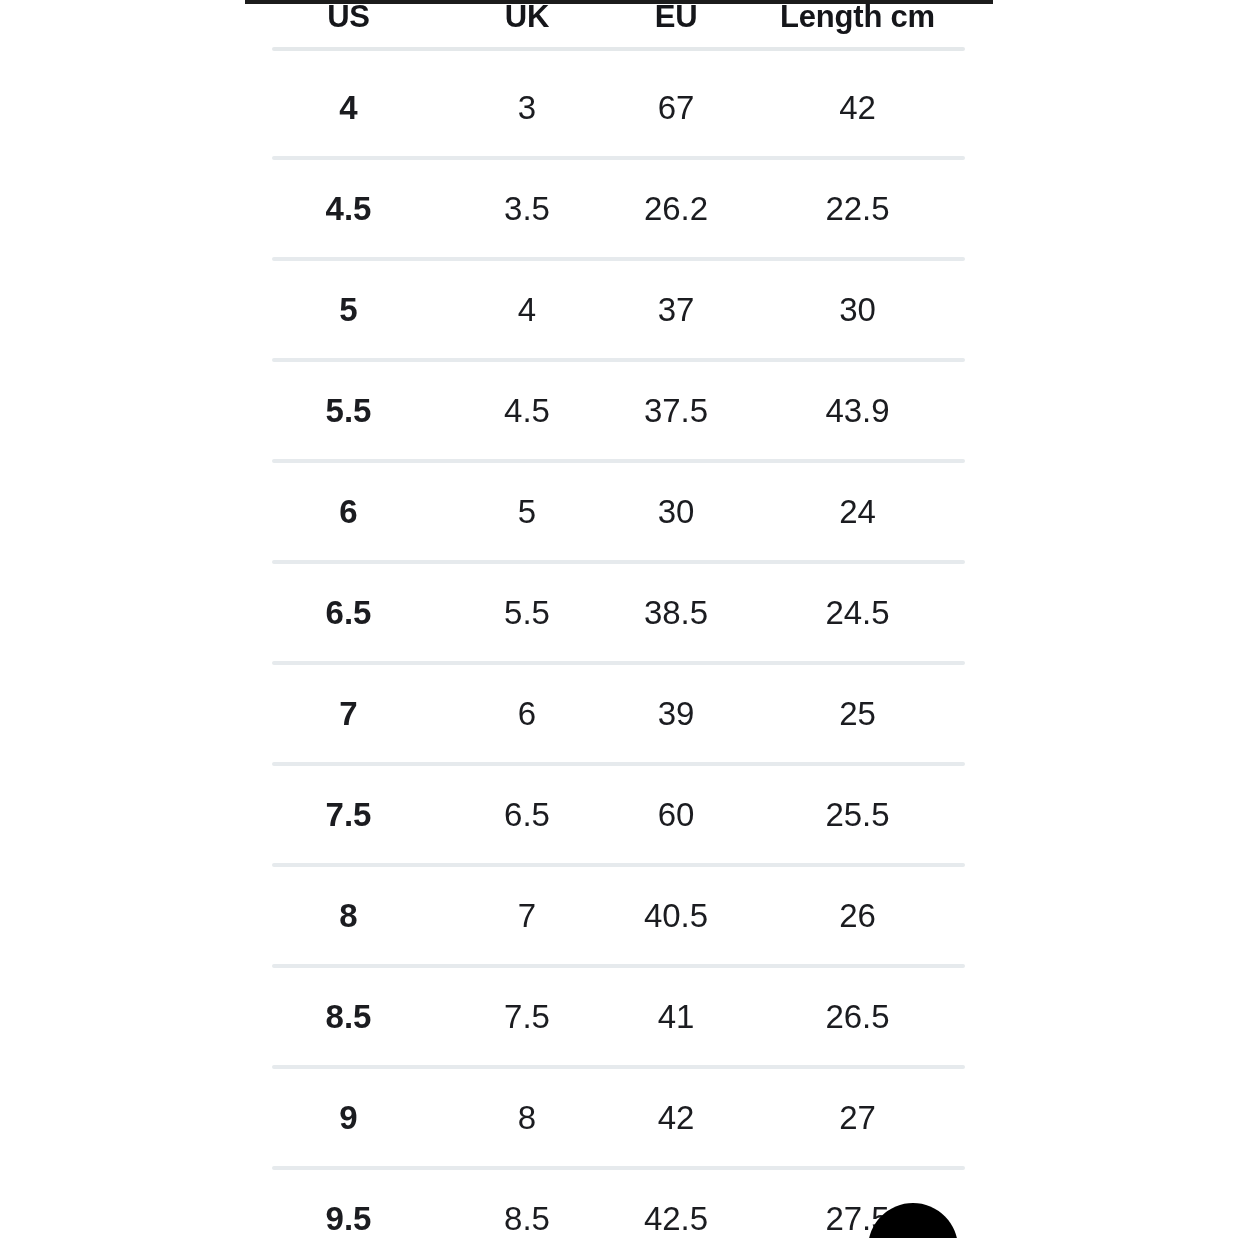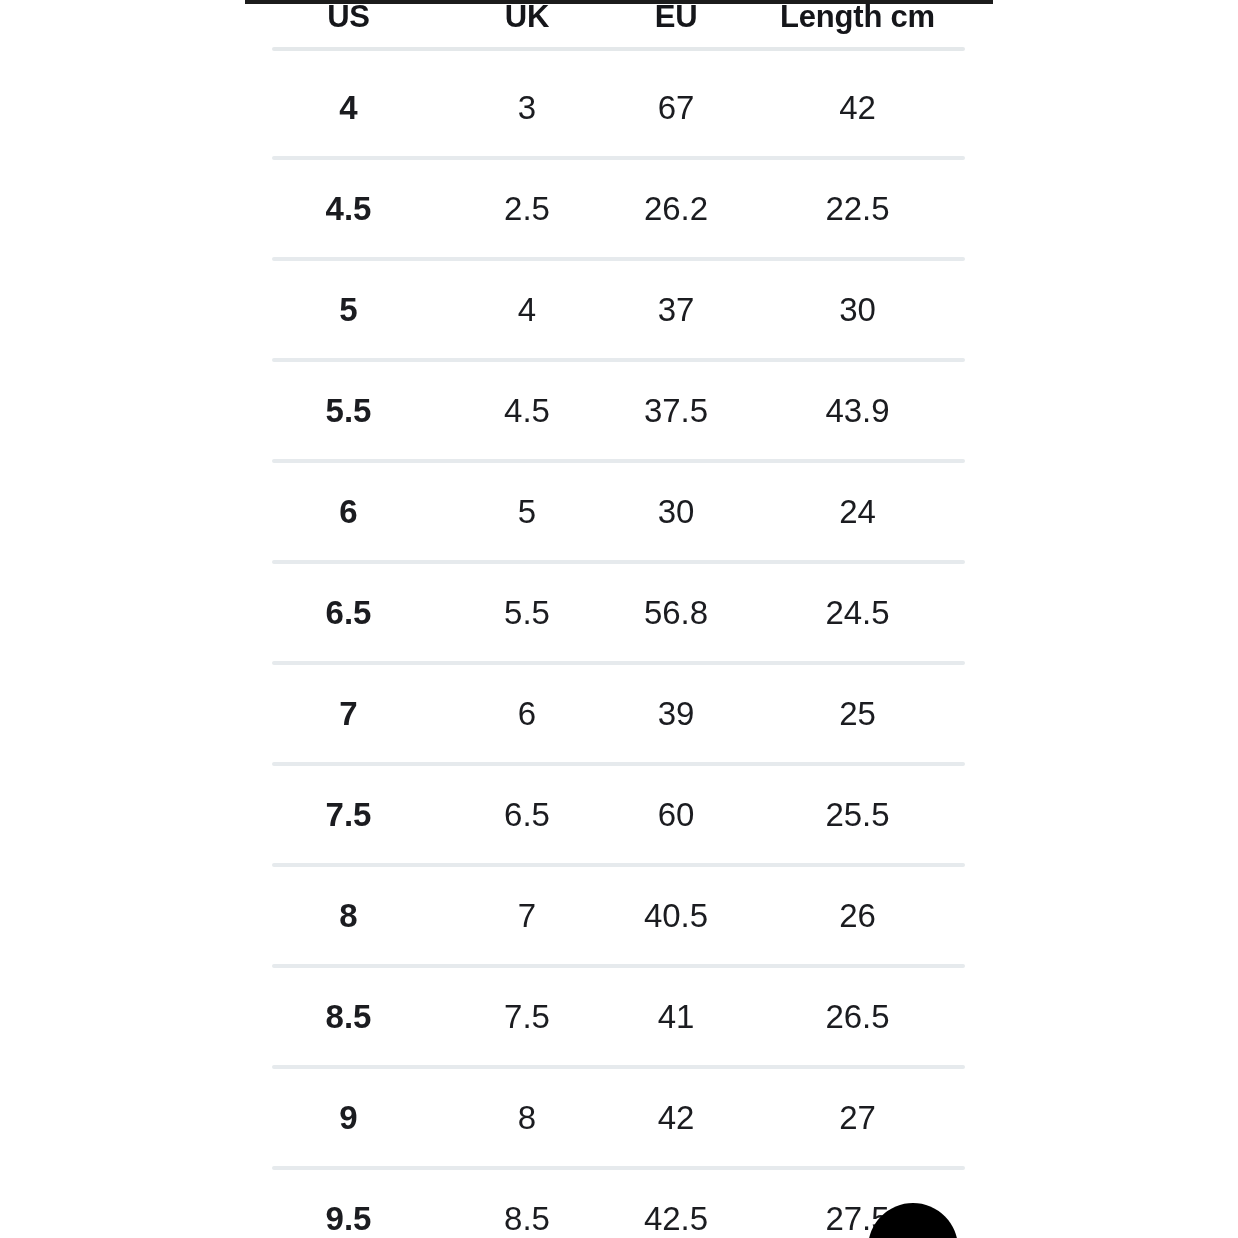--- a/index.html
+++ b/index.html
@@ -190,21 +190,21 @@
               <td class="cell-eu">67</td>
               <td class="cell-len">42</td>
             </tr>
             <tr class="div-row">
               <td colspan="4">
                 <div class="row-divider"></div>
               </td>
             </tr>
             <tr class="data-row">
               <td class="cell-us">4.5</td>
-              <td class="cell-uk">2.5</td>
+              <td class="cell-uk">3.5</td>
               <td class="cell-eu">26.2</td>
               <td class="cell-len">22.5</td>
             </tr>
             <tr class="div-row">
               <td colspan="4">
                 <div class="row-divider"></div>
               </td>
             </tr>
             <tr class="data-row">
               <td class="cell-us">5</td>
@@ -235,21 +235,21 @@
               <td class="cell-len">24</td>
             </tr>
             <tr class="div-row">
               <td colspan="4">
                 <div class="row-divider"></div>
               </td>
             </tr>
             <tr class="data-row">
               <td class="cell-us">6.5</td>
               <td class="cell-uk">5.5</td>
-              <td class="cell-eu">56.8</td>
+              <td class="cell-eu">38.5</td>
               <td class="cell-len">24.5</td>
             </tr>
             <tr class="div-row">
               <td colspan="4">
                 <div class="row-divider"></div>
               </td>
             </tr>
             <tr class="data-row">
               <td class="cell-us">7</td>
               <td class="cell-uk">6</td>

